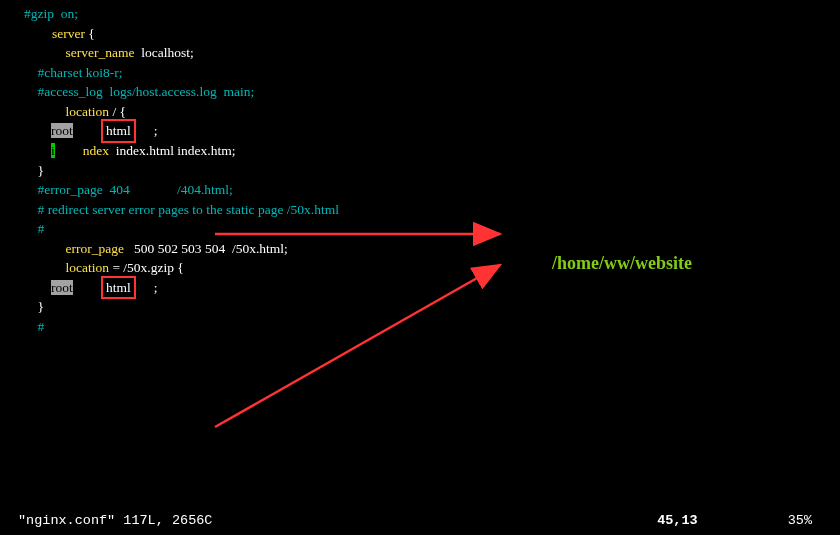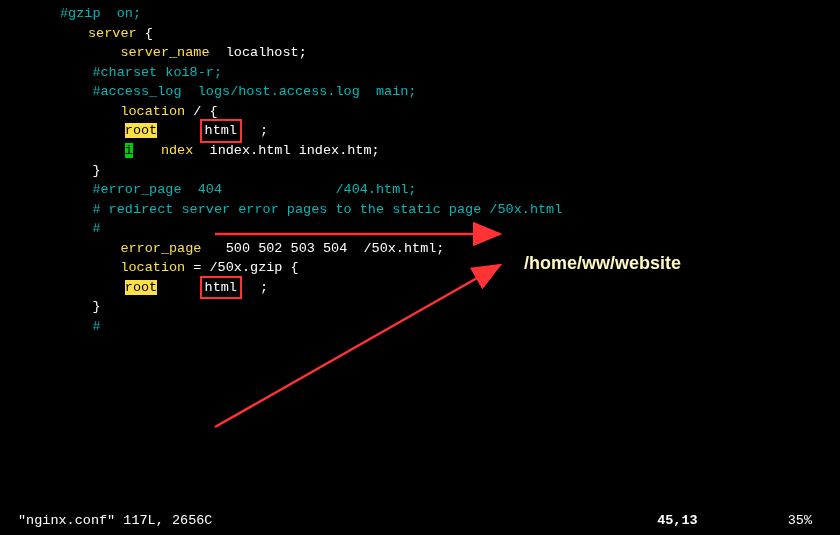--- a/index.html
+++ b/index.html
@@ -11,40 +11,40 @@
       line-height: 1.45;
       width: 840px;
       height: 535px;
       overflow: hidden;
       position: relative;
     }
     .editor {
       padding: 4px 0 0 0;
       position: relative;
     }
-    .line { white-space: pre; padding-left: 60px; }
+    .line { white-space: pre; padding-left: 24px; font-family: Liberation Serif, serif; }
     .comment { color: #00b8b8; }
     .keyword { color: #fde047; margin-left: 28px; }
     .plain { color: #fff; }
-    .hl-yellow { background: #fde047; color: #000; }
+    .hl-yellow { background: #a3a3a3; color: #000; }
     .hl-box {
       border: 2px solid #f33;
       padding: 0 3px;
       margin: -2px 18px;
       display: inline-block;
     }
     .hl-green { background: #0c0; color: #000; }
     .annotation {
       position: absolute;
-      color: #fef9c3;
+      color: #84cc16;
       font-weight: bold;
-      font-family: Liberation Sans, sans-serif;
+      font-family: Liberation Serif, serif;
       font-size: 18px;
       top: 250px;
-      left: 524px;
+      left: 552px;
     }
     .statusbar {
       position: absolute;
       bottom: 4px;
       left: 0;
       right: 0;
       display: flex;
       color: #fff;
       padding: 0 0 0 18px;
     }

